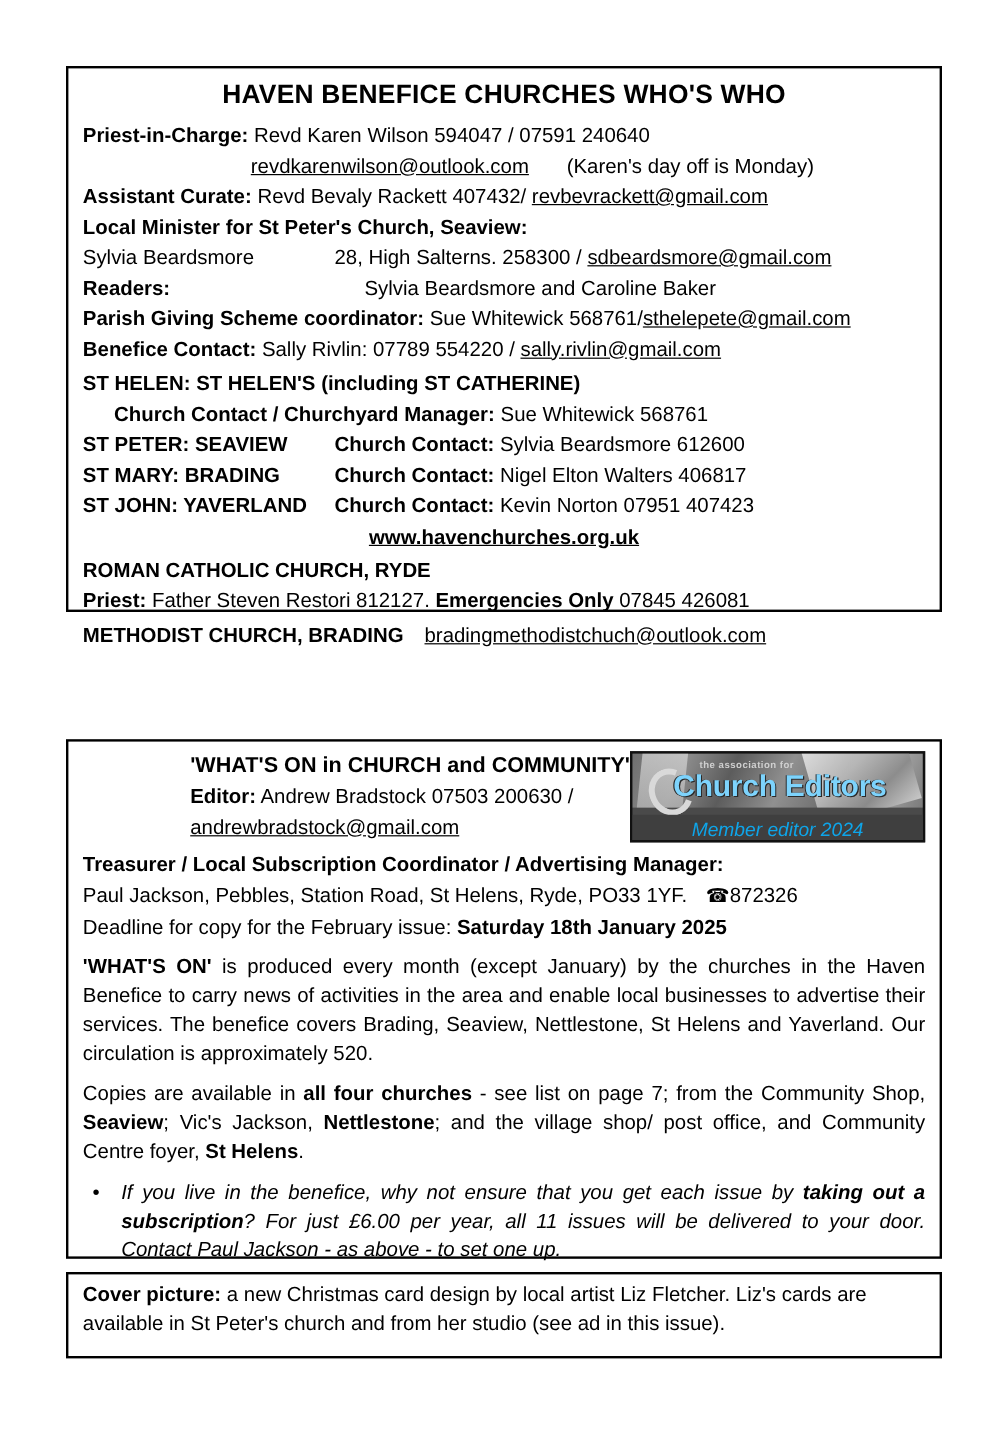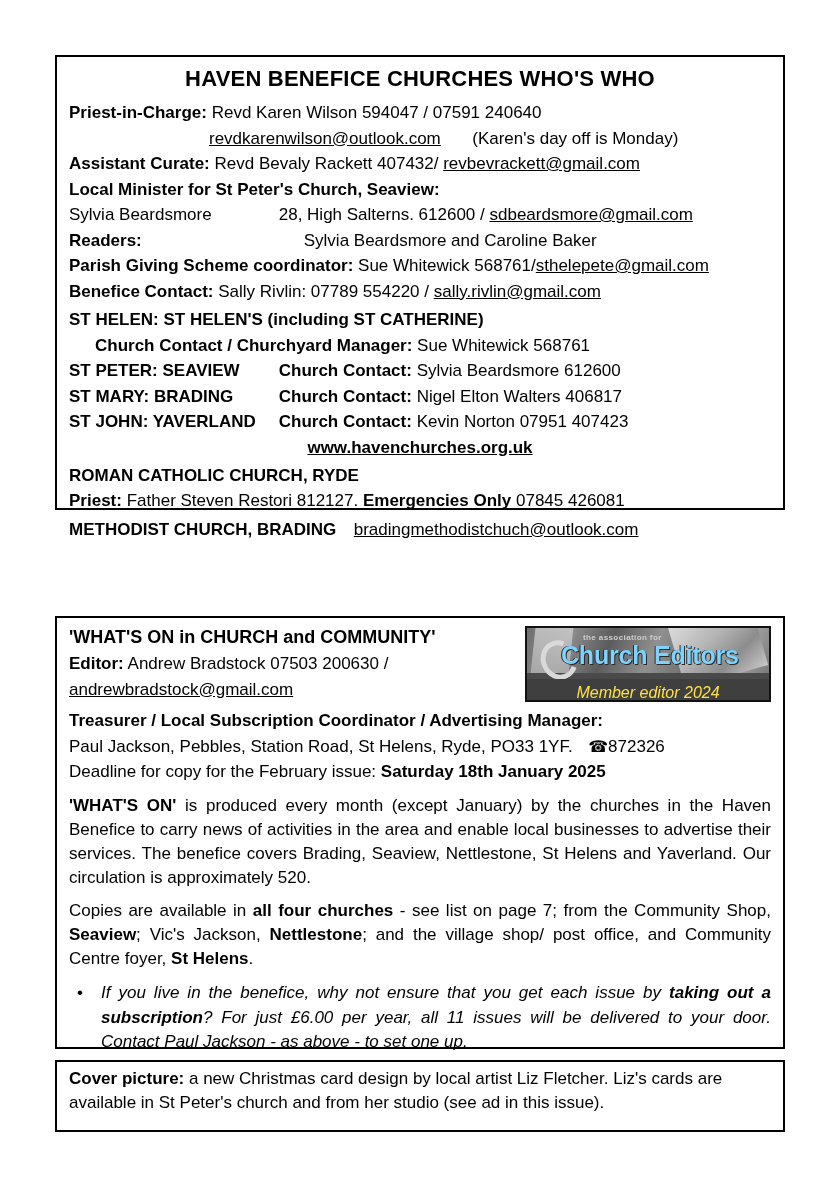--- a/index.html
+++ b/index.html
@@ -75,21 +75,21 @@
     font-weight: bold;
     font-size: 17px;
     text-decoration: underline;
     margin: 3px 0 2px 0;
   }
 
   
   .whatson-head {
     display: flex;
     align-items: flex-start;
-    justify-content: space-between;
+    justify-content: flex-end;
   }
   .whatson-head-left { flex: 0 0 auto; }
   .para {
     font-size: 17px;
     line-height: 1.42;
     margin: 0 0 0 0;
     text-align: justify;
   }
   .para.block { margin-top: 9px; }
   .para.nojust { text-align: left; }
@@ -163,21 +163,21 @@
     border-radius: 50%;
     transform: rotate(-25deg);
     z-index: 2;
   }
   .badge-bottom {
     position: absolute;
     left: 0; bottom: 0;
     width: 100%;
     height: 21px;
     background: #3f3f3f;
-    color: #fde047;
+    color: #0ea5e9;
     font-style: italic;
     font-size: 16px;
     text-align: center;
     line-height: 27px;
     z-index: 3;
   }
 
   
   .bullet-row {
     display: flex;
@@ -227,21 +227,21 @@
       <div class="line">
         <span class="b">Assistant Curate:</span>
         <span>Revd Bevaly Rackett  407432/</span>
         <span class="u">revbevrackett@gmail.com</span>
       </div>
 
       <div class="line b">Local Minister for St Peter's Church, Seaview:</div>
 
       <div class="line">
         <span class="tabcol">Sylvia Beardsmore</span>
-        <span>28, High Salterns. 612600 /</span>
+        <span>28, High Salterns. 258300 /</span>
         <span class="u">sdbeardsmore@gmail.com</span>
       </div>
 
       <div class="line">
         <span class="b tabcol2">Readers:</span>
         <span class="readers-val">Sylvia Beardsmore and Caroline Baker</span>
       </div>
 
       <div class="line">
         <span class="b">Parish Giving Scheme coordinator:</span>

